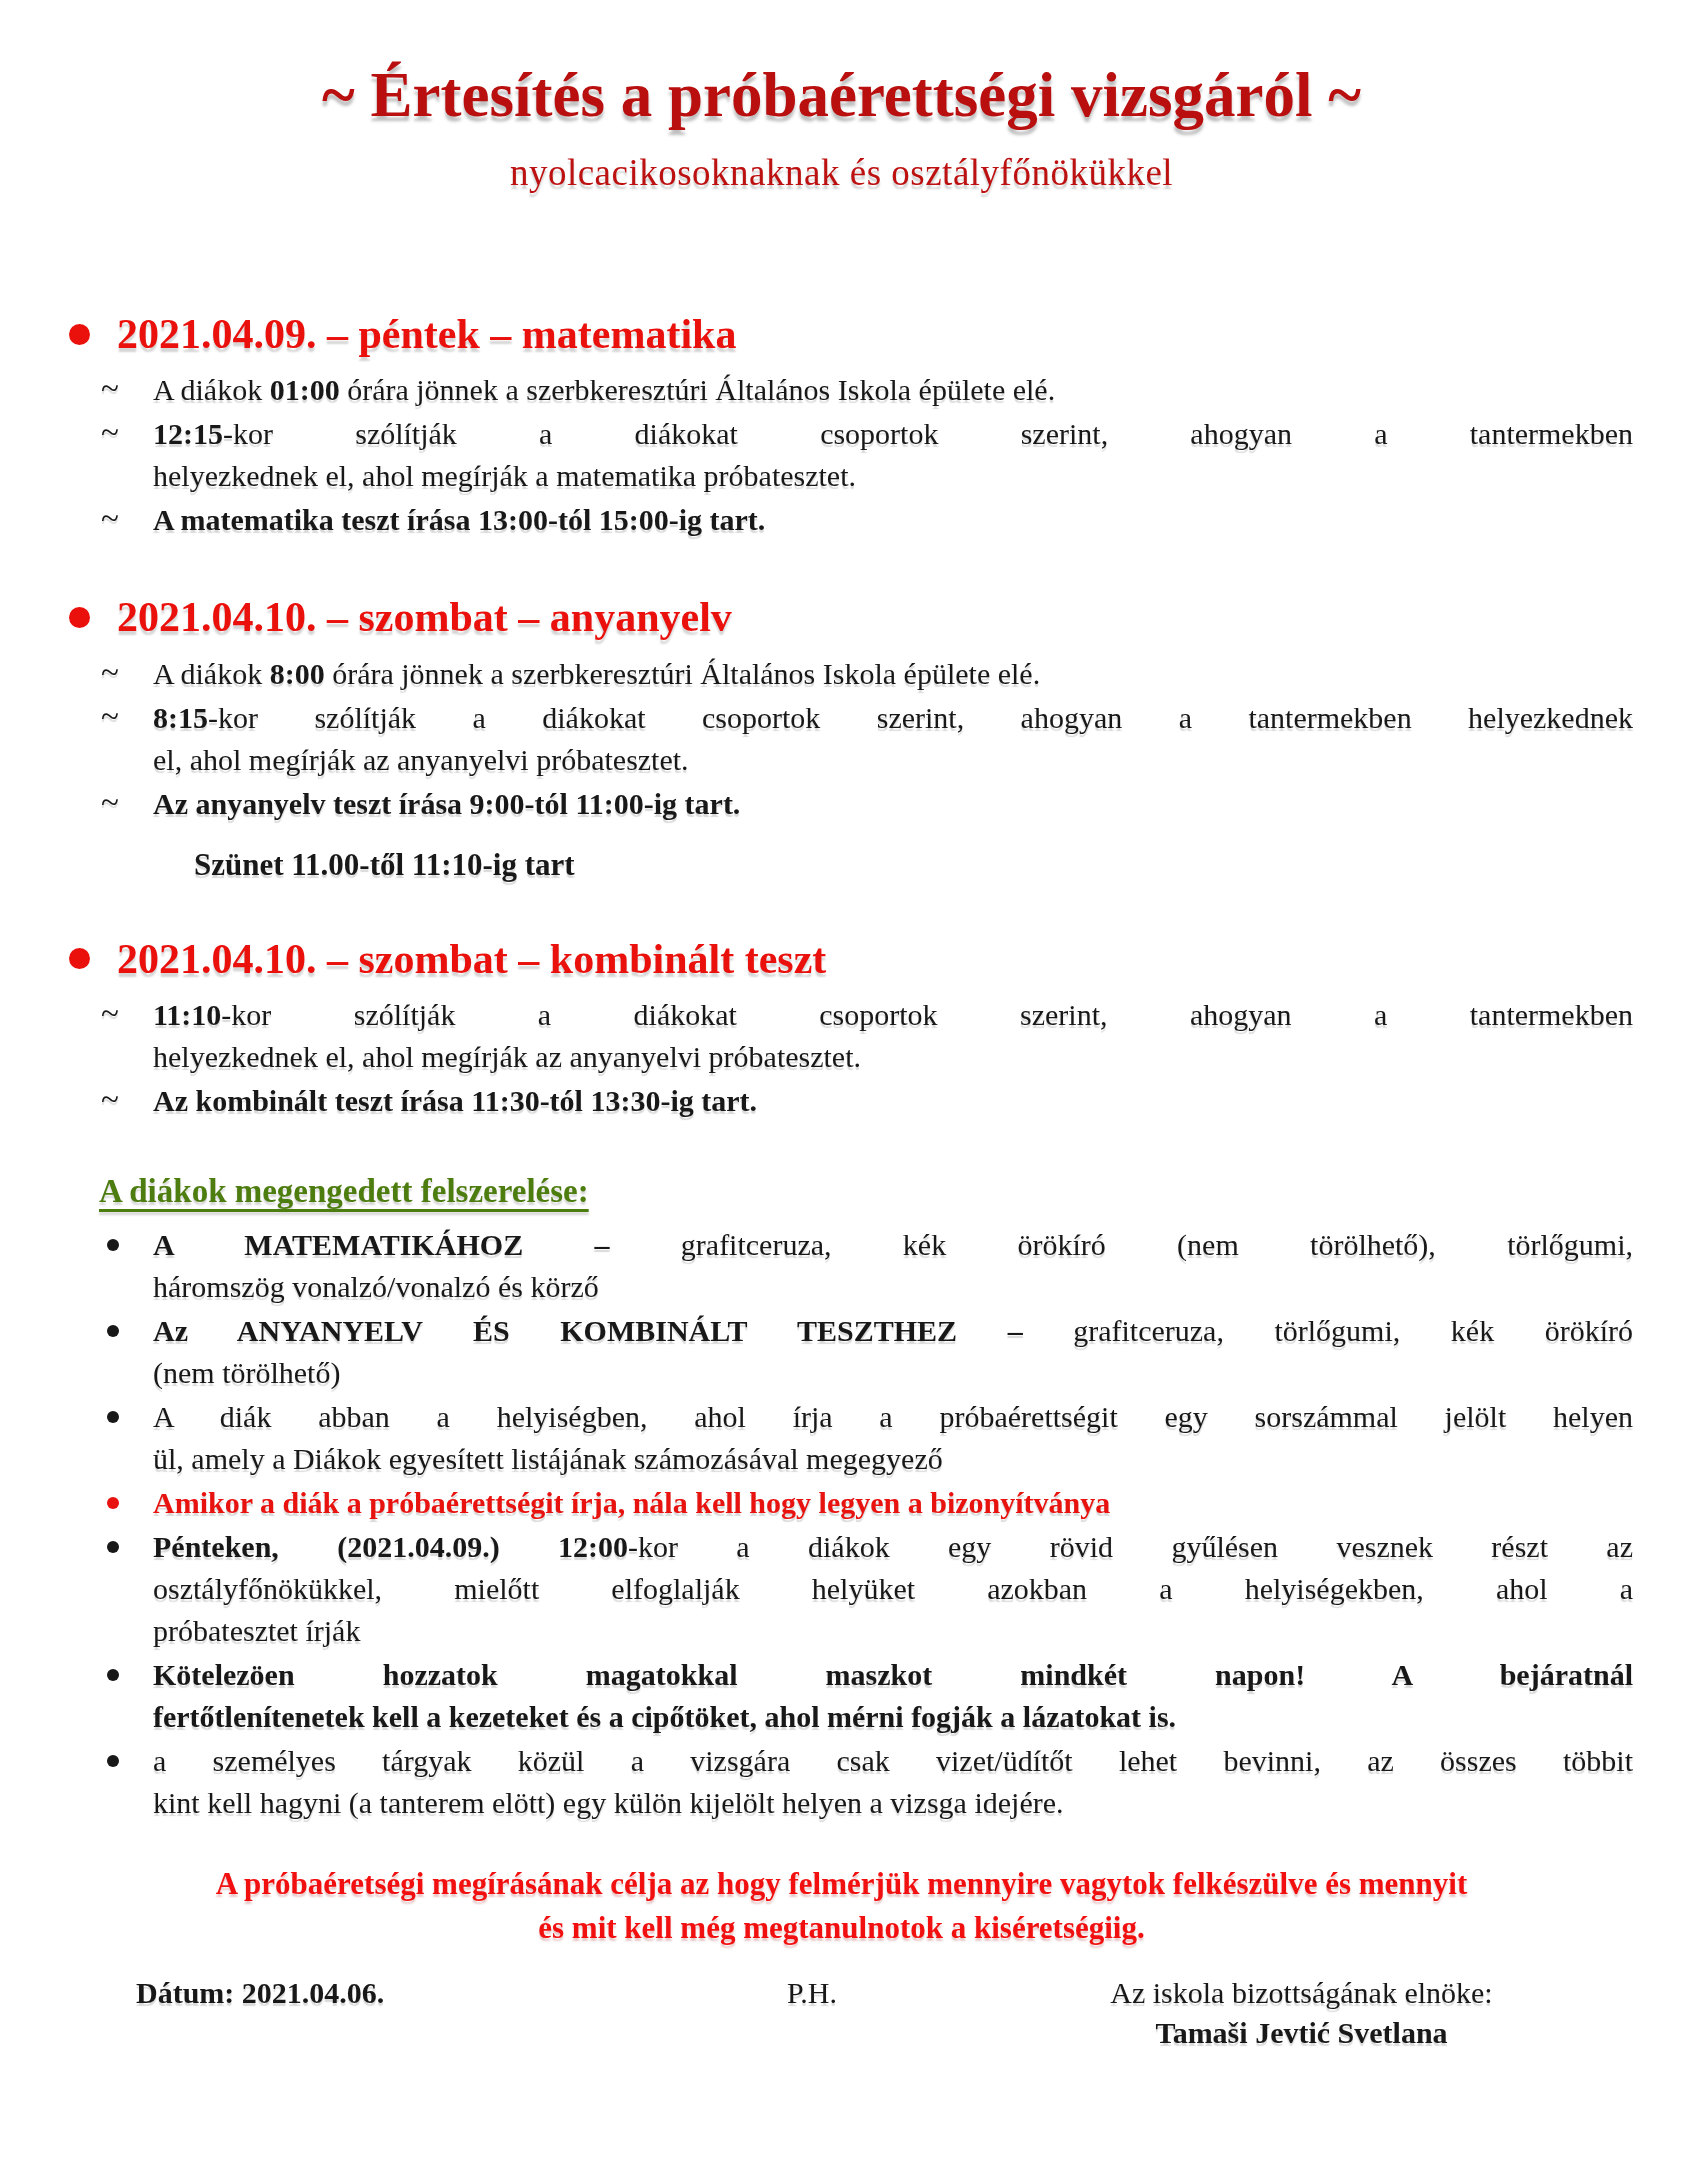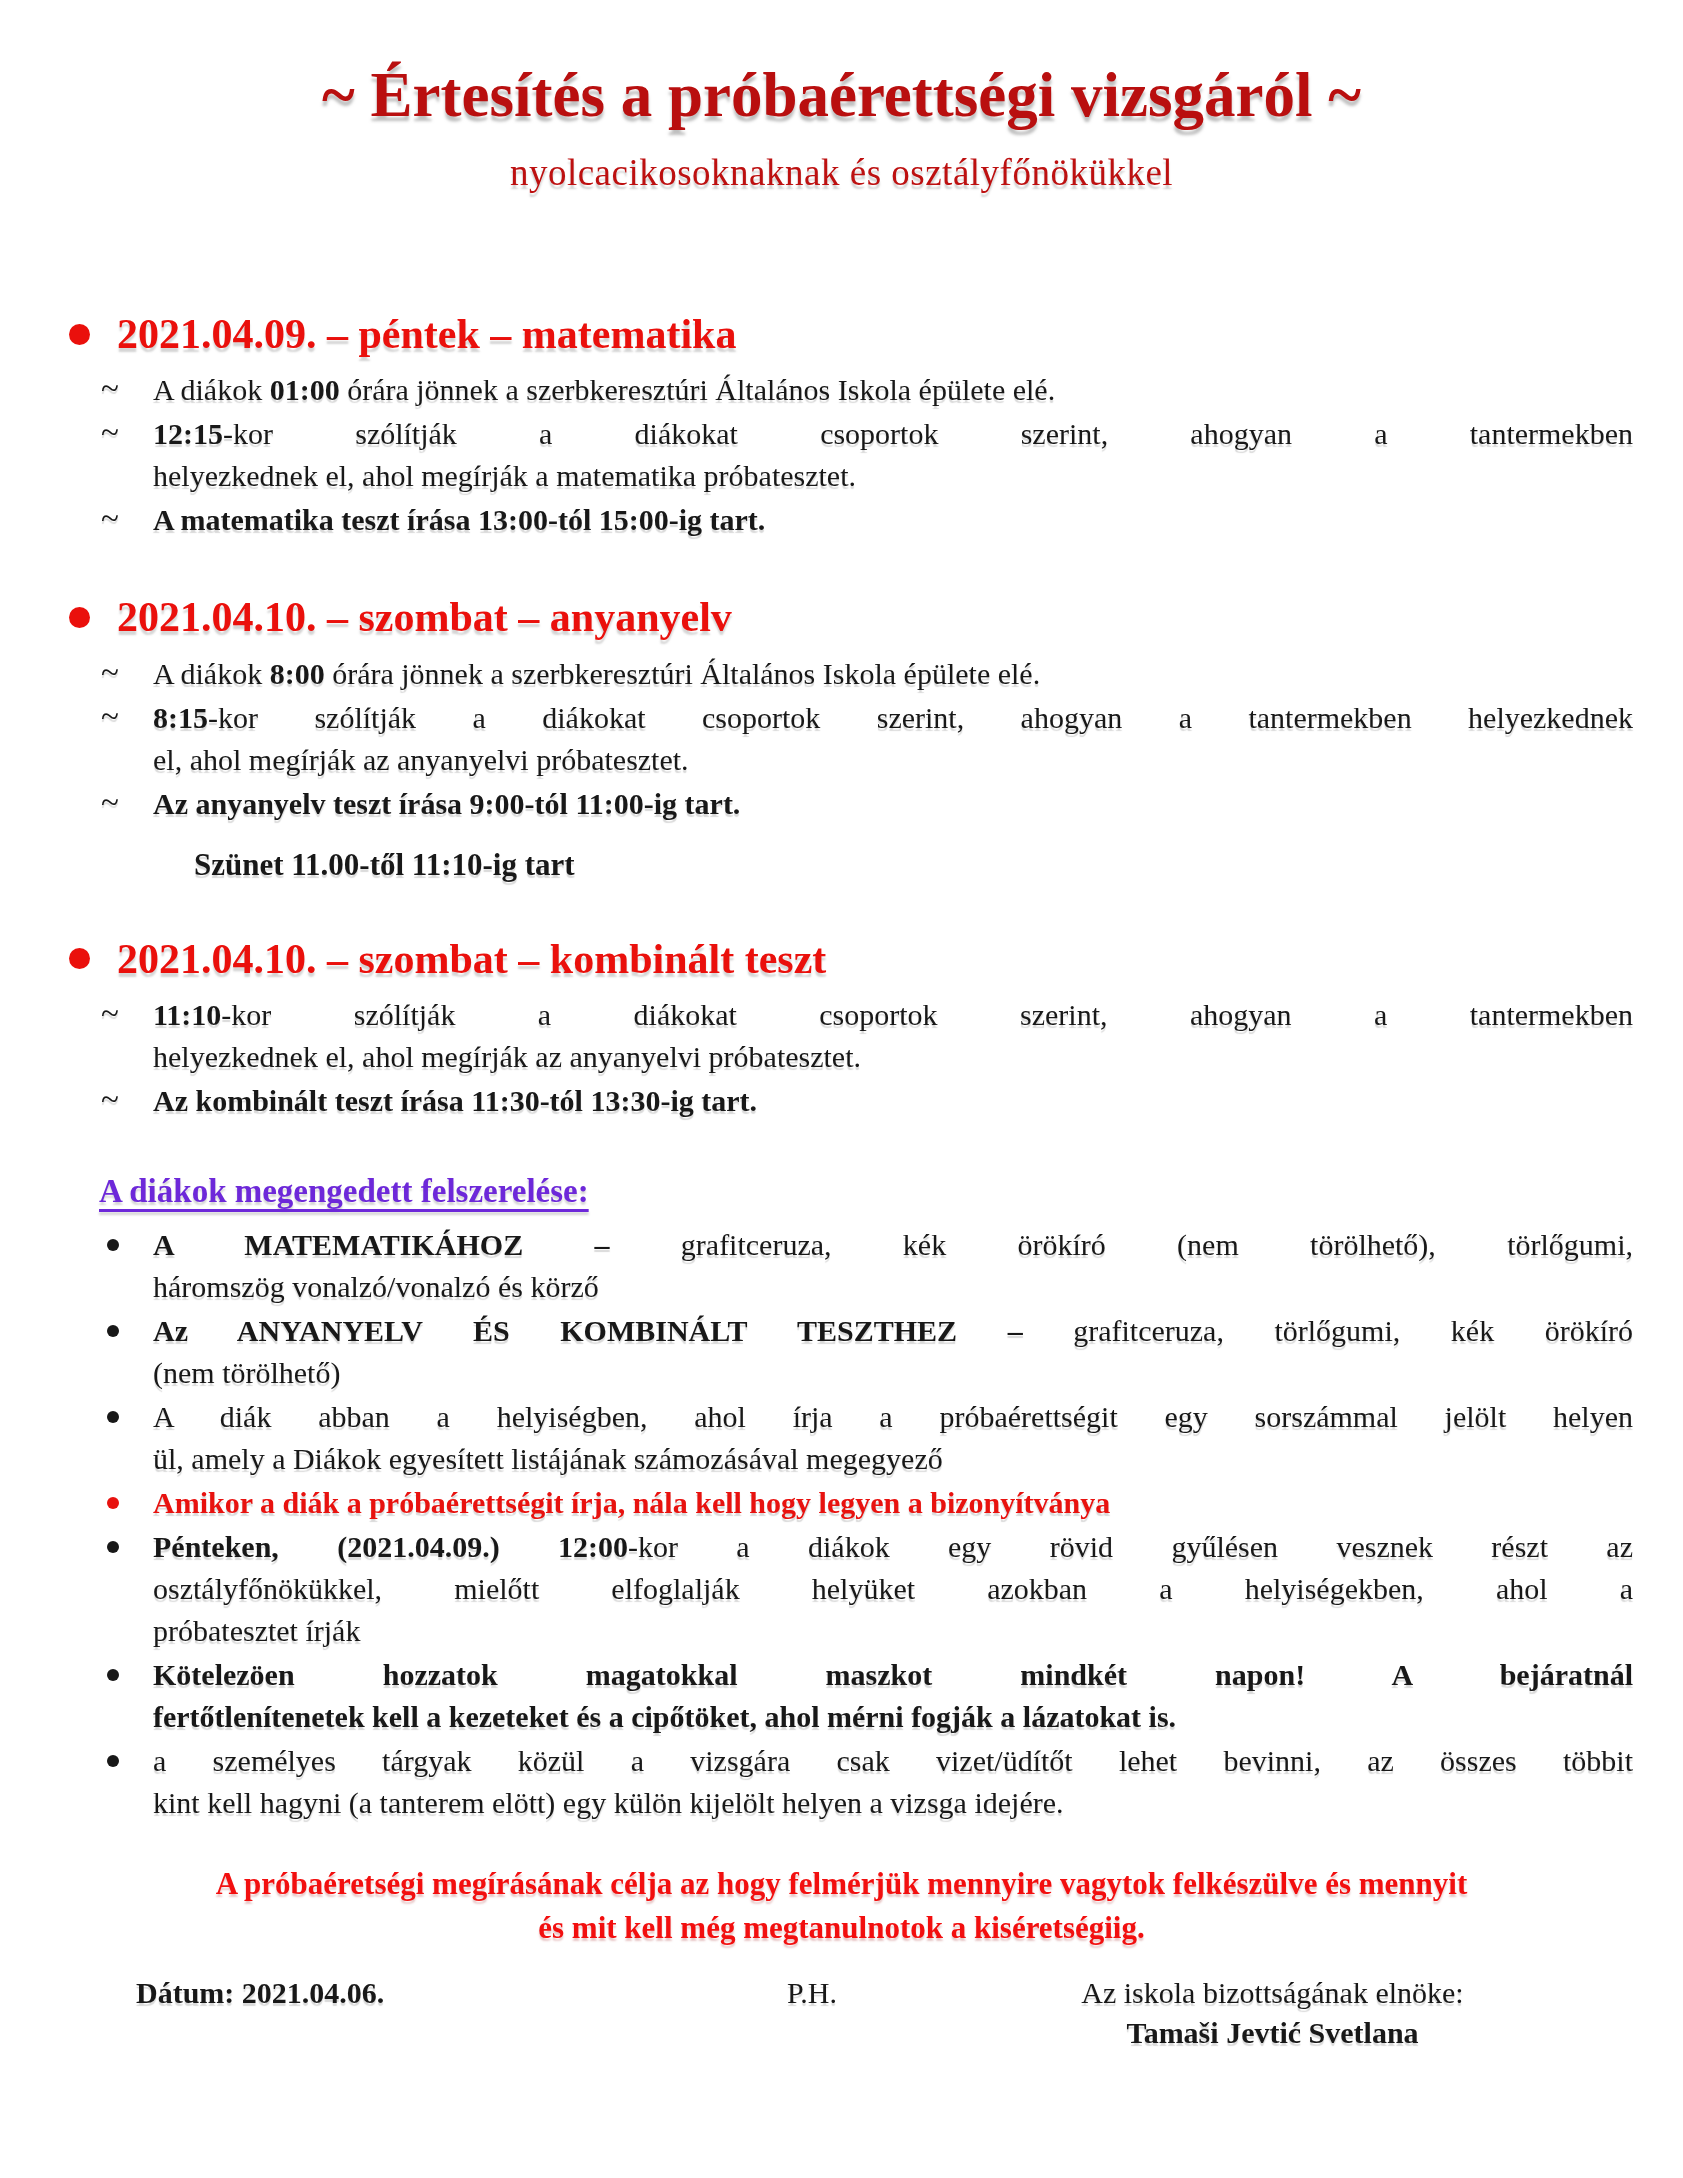--- a/index.html
+++ b/index.html
@@ -40,39 +40,39 @@
   .jl{text-align:justify;text-align-last:justify;}
   .b{font-weight:bold;}
 
   .note{
     margin:22px 50px 0 194px;font-size:31px;font-weight:bold;
     text-shadow:0 3px 1px rgba(150,150,150,.35);
   }
 
   .eq-head{
     margin-left:99px;margin-bottom:14px;
-    font-size:33px;font-weight:bold;color:#6d28d9;
+    font-size:33px;font-weight:bold;color:#4d7c0f;
     text-decoration:underline;text-decoration-thickness:3px;text-underline-offset:7px;
     text-shadow:0 3px 2px rgba(150,150,150,.4);
   }
   .bdot{position:absolute;left:6px;top:15px;width:12px;height:12px;border-radius:50%;background:#181818;}
   .eq-item.red{color:#e8120f;}
   .eq-item.red .bdot{background:#e8120f;}
 
   .closing{
     margin-top:38px;text-align:center;color:#f20f0f;font-weight:bold;
     font-size:31px;line-height:1.42;
     text-shadow:0 3px 2px rgba(205,130,130,.45);
   }
 
   .footer{position:relative;margin-top:26px;height:129px;font-size:30px;
     text-shadow:0 3px 1px rgba(150,150,150,.35);}
   .f-date{position:absolute;left:136px;top:0;font-weight:bold;}
   .f-ph{position:absolute;left:713px;top:0;width:198px;text-align:center;}
-  .f-right{position:absolute;left:1040px;top:0;width:465px;text-align:center;}
+  .f-right{position:absolute;left:1069px;top:0;width:465px;text-align:center;}
   .f-name{font-weight:bold;margin-top:6px;}
 </style>
 </head>
 <body>
 
 <div class="page">
   <h1 class="title">~ Értesítés a próbaérettségi vizsgáról ~</h1>
   <div class="subtitle">nyolcacikosoknaknak és osztályfőnökükkel</div>
 
   <div id="sections-root">

